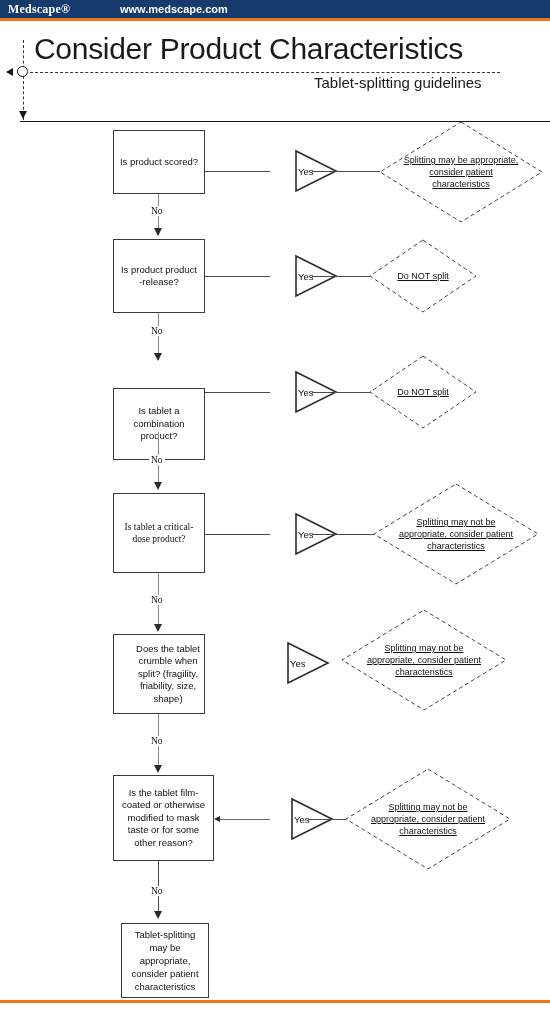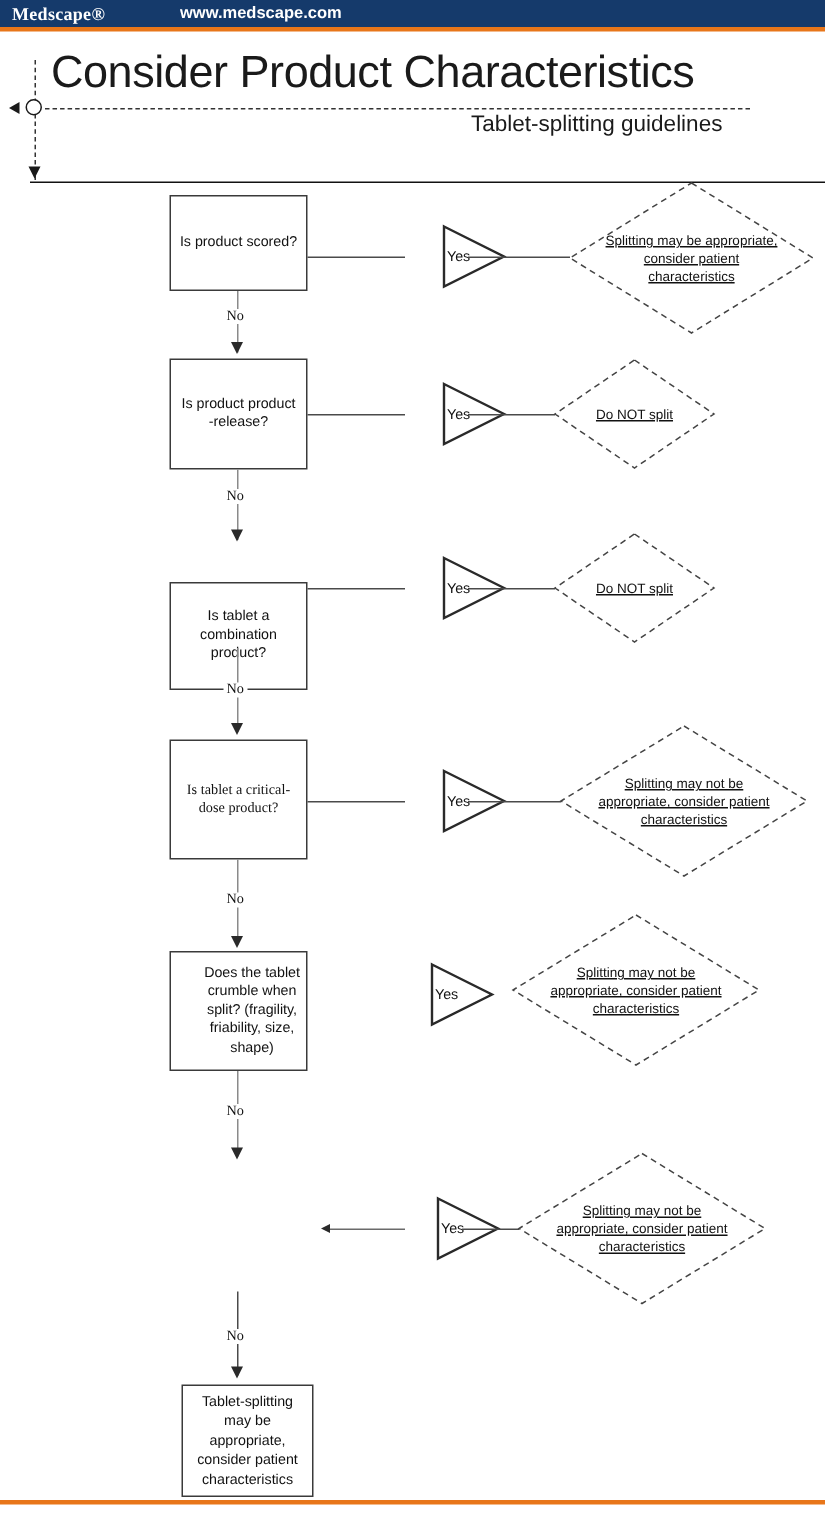--- a/index.html
+++ b/index.html
@@ -367,20 +367,27 @@
         <polygon points="84,2 166,52 84,102 2,52" fill="#ffffff" stroke="#444" stroke-width="1" stroke-dasharray="4,3"></polygon>
       </svg>
     <div class="dia-label">
         <span>Splitting may not be appropriate, consider patient characteristics</span>
       </div>
   </div>
   <div class="vline" style="left:158px; top:714px; height:57px;"></div>
   <div class="edge-label" style="left:149px; top:736px;">No</div>
   <div class="arrow-down" style="left:154px; top:765px;"></div>
 
+  <div class="fbox" style="left:113px; top:775px; width:101px; height:86px;">
+    <span style="white-space:pre-line;">Is the tablet film-
+coated or otherwise
+modified to mask
+taste or for some
+other reason?</span>
+  </div>
   <div class="hline thin" style="left:220px; top:819px; width:50px;"></div>
   <div class="arrow-left" style="left:214px; top:816px;"></div>
   <div class="tri" style="left:266px; top:797px; width:44px; height:44px;">
     <svg width="44" height="44" viewBox="0 0 44 44">
         <polygon points="2,2 42,22 2,42" fill="#ffffff" stroke="#2a2a2a" stroke-width="1.6"></polygon>
       </svg>
     <div class="tri-label">Yes</div>
   </div>
   <div class="hline" style="left:308px; top:819px; width:38px;"></div>
   <div class="dia" style="left:344px; top:767px; width:168px; height:104px;">

